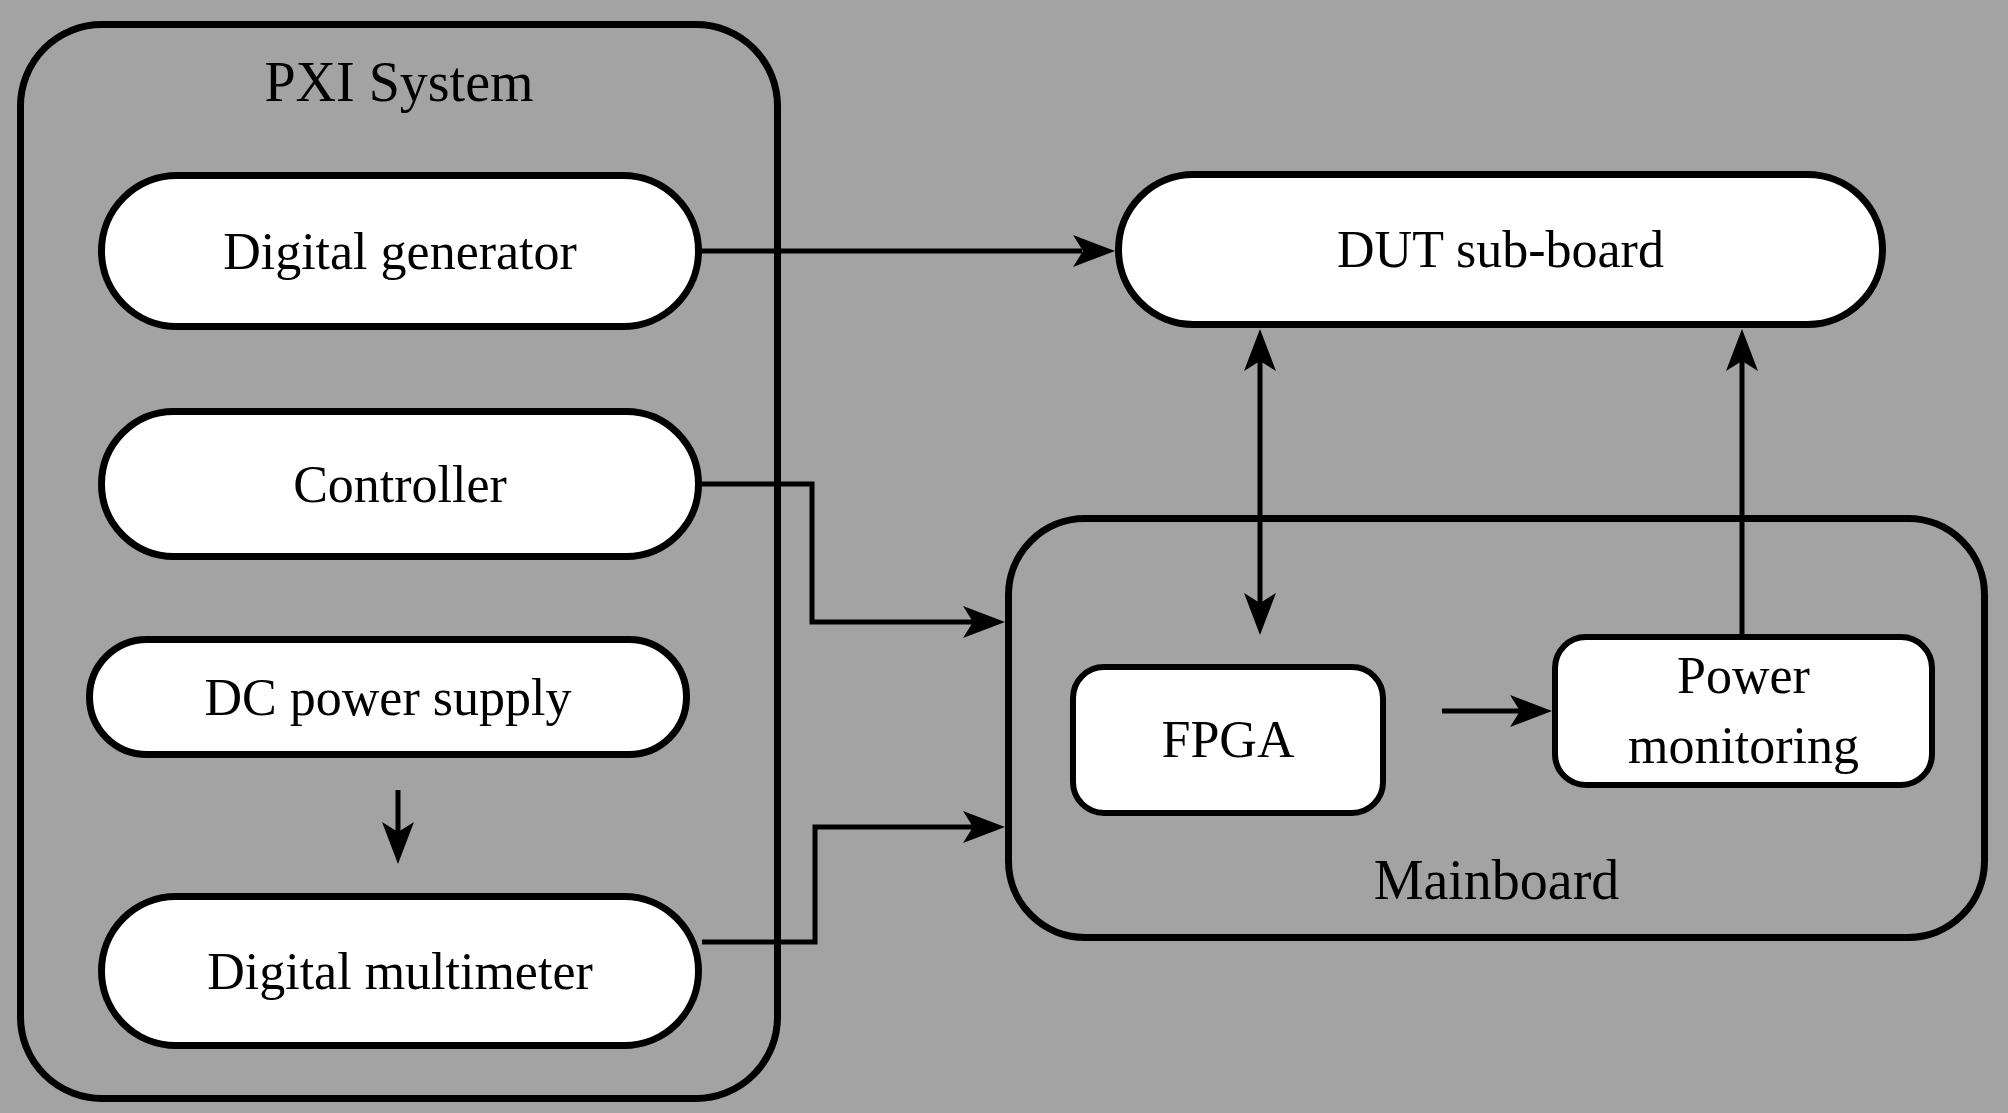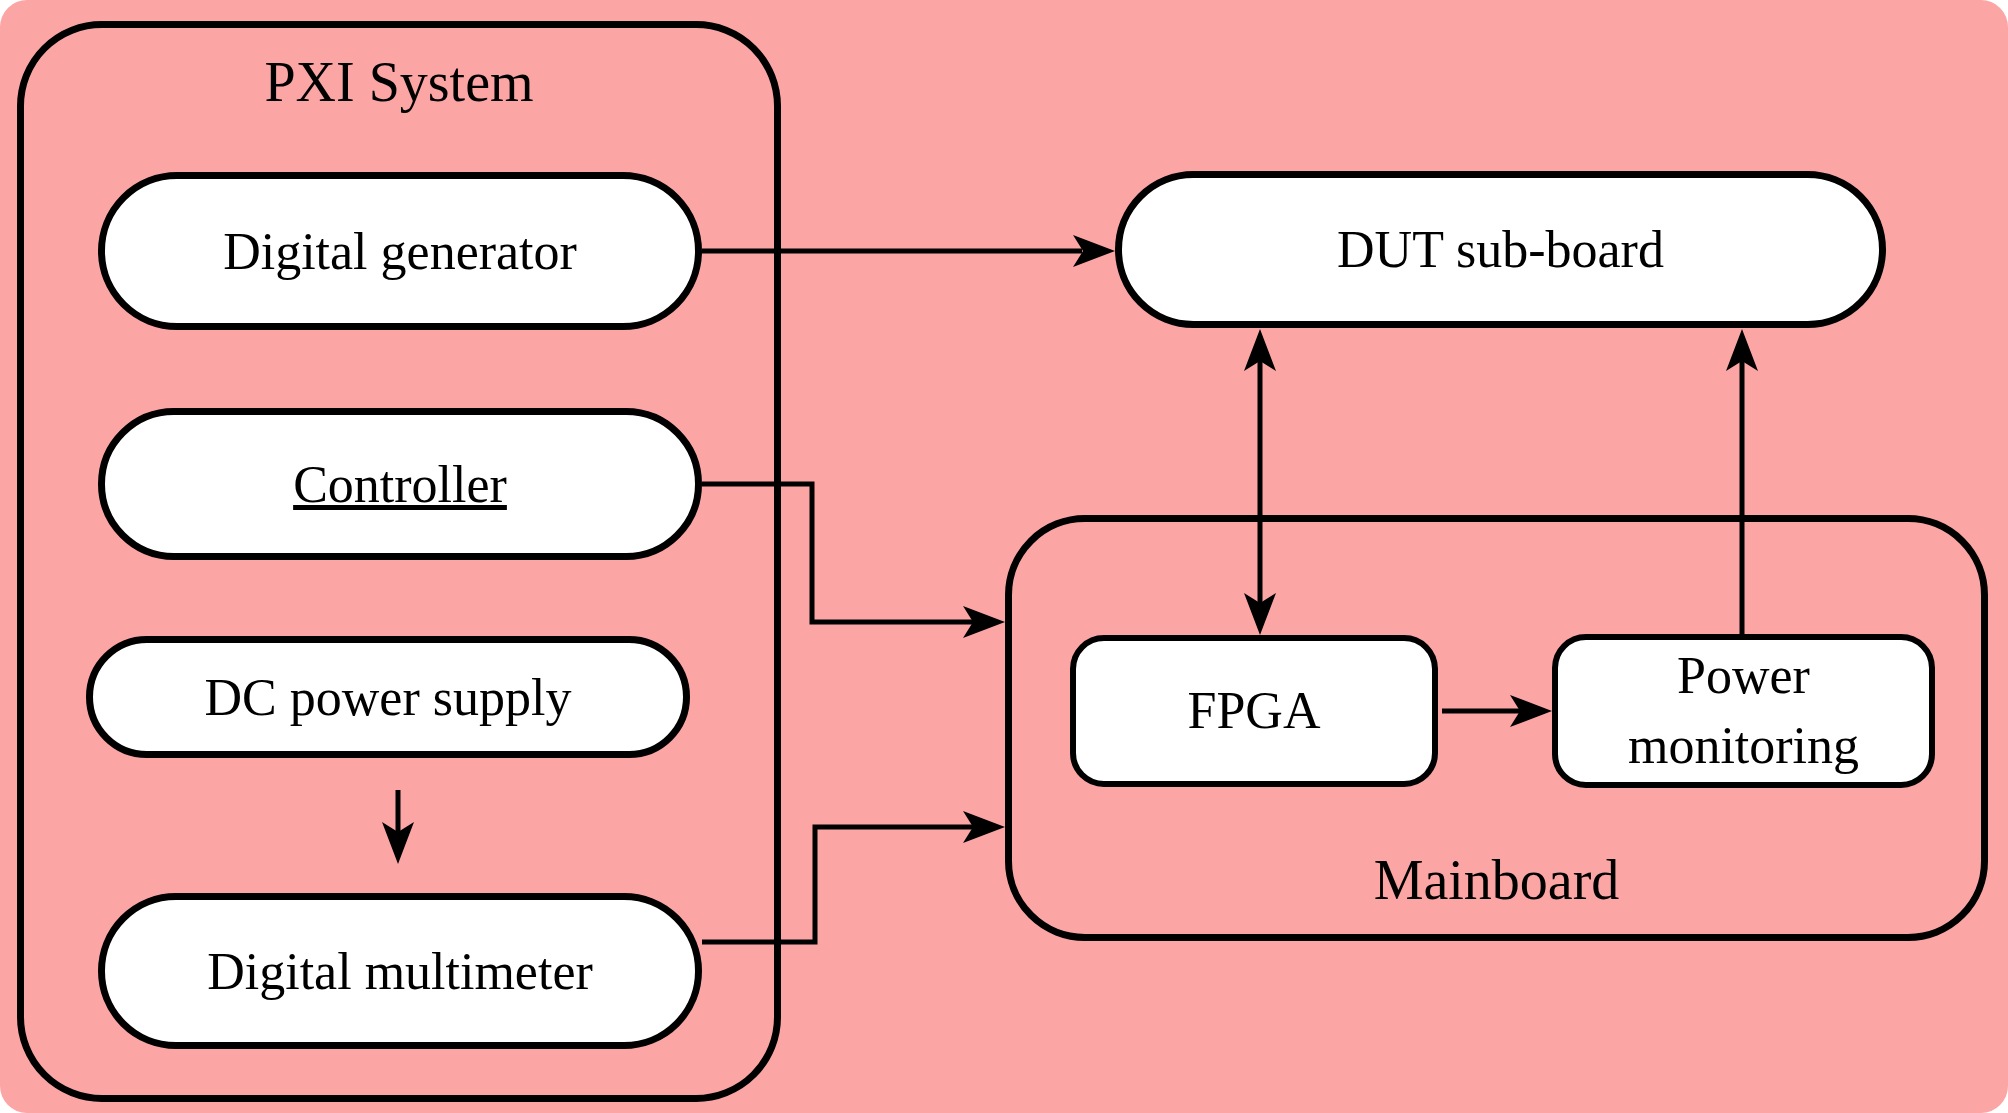--- a/index.html
+++ b/index.html
@@ -4,25 +4,24 @@
 <style>
   html, body {
     margin: 0;
     padding: 0;
     background: #ffffff;
   }
   #stage {
     position: relative;
     width: 2008px;
     height: 1113px;
-    background: #fca5a5;
+    background: #a3a3a3;
     font-family: "Liberation Serif", "DejaVu Serif", serif;
     color: #000000;
     overflow: hidden;
-    border-radius: 27px;
   }
   .abs { position: absolute; box-sizing: border-box; }
 
   
   .group-frame {
     border: 7px solid #000000;
     border-radius: 85px;
     background: transparent;
   }
   .group-title {
@@ -83,32 +82,32 @@
 </head>
 <body>
 
 <div id="stage">
 
   <div class="abs group-frame" style="left:17px; top:21px; width:764px; height:1081px;"></div>
   <div class="abs group-title" style="left:17px; top:52px; width:764px;">PXI System</div>
 
   <div class="abs pill" style="left:98px; top:172px; width:604px; height:158px;">Digital generator</div>
 
-  <div class="abs pill" style="left:98px; top:408px; width:604px; height:152px;text-decoration:underline;">Controller</div>
+  <div class="abs pill" style="left:98px; top:408px; width:604px; height:152px;">Controller</div>
 
   <div class="abs pill" style="left:86px; top:636px; width:604px; height:122px;">DC power supply</div>
 
   <div class="abs pill" style="left:98px; top:864px; width:604px; height:156px;margin-top:29px;">Digital multimeter</div>
 
   <div class="abs pill" style="left:1115px; top:171px; width:771px; height:157px;">DUT sub-board</div>
 
   <div class="abs group-frame" style="left:1005px; top:515px; width:983px; height:426px; border-radius:80px;"></div>
   <div class="abs group-title" style="left:1005px; top:850px; width:983px; font-size:56px;">Mainboard</div>
 
-  <div class="abs chip" style="left:1070px; top:635px; width:368px; height:152px;">FPGA</div>
+  <div class="abs chip" style="left:1070px; top:664px; width:316px; height:152px;">FPGA</div>
 
   <div class="abs chip" style="left:1552px; top:634px; width:383px; height:154px;">
     <span class="wrap-label">Power monitoring</span>
   </div>
 
   <svg id="connector-layer" viewBox="0 0 2008 1113">
 
     <g>
       <line class="edge" x1="702" y1="251" x2="1082" y2="251"></line>
       <polygon class="head" points="1115,251 1073,235 1083,251 1073,267"></polygon>

